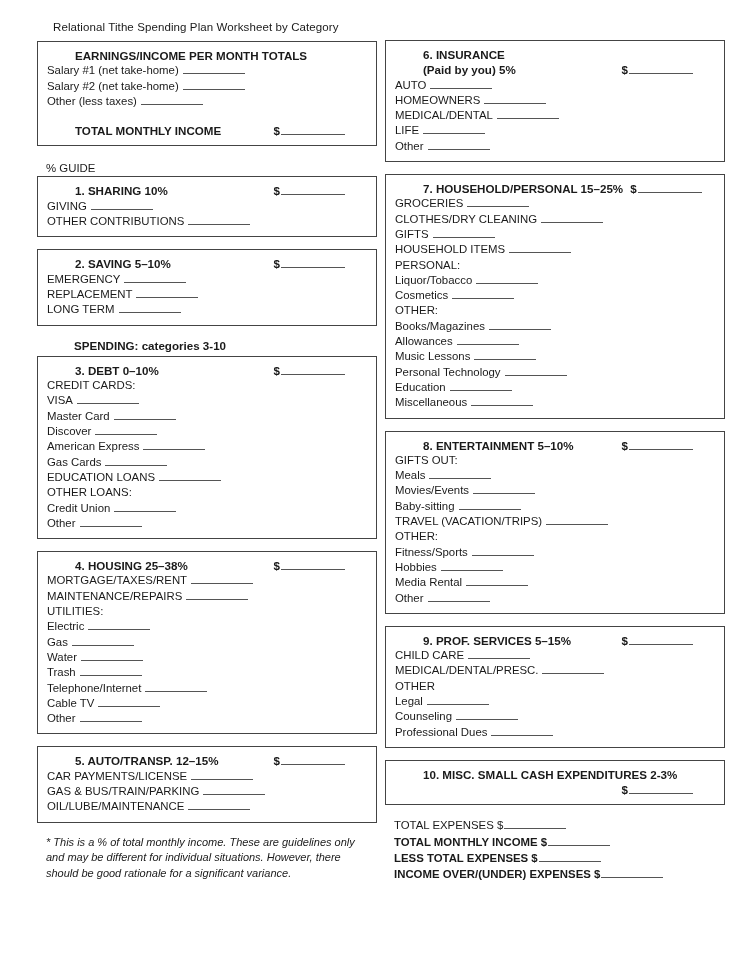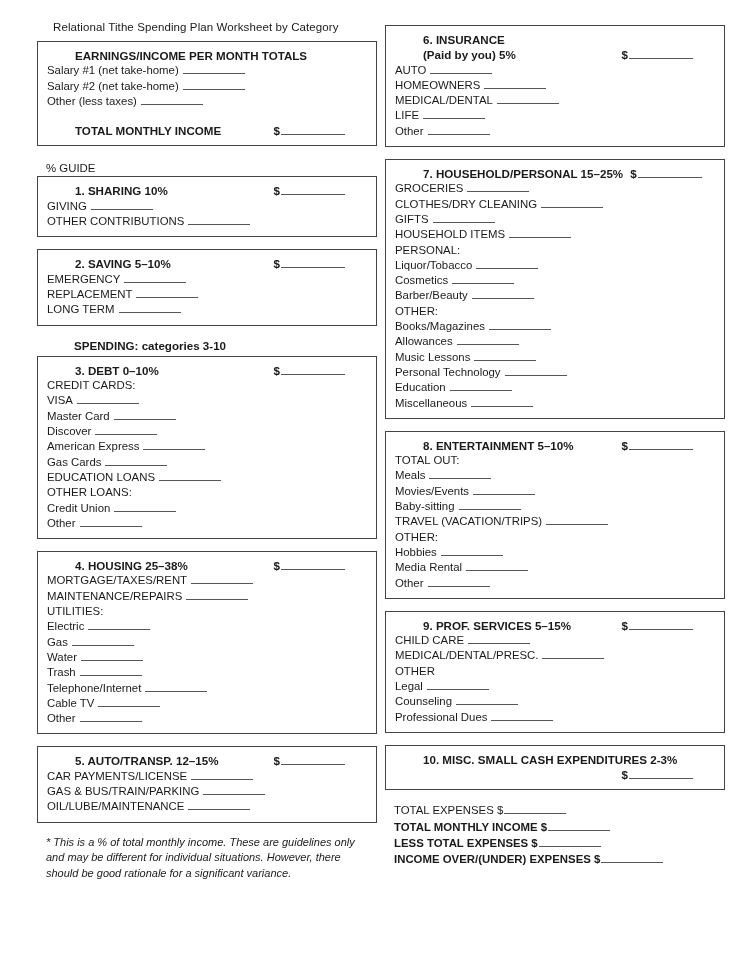--- a/index.html
+++ b/index.html
@@ -29,21 +29,21 @@
     font-size: 11.5px;
     letter-spacing: 0.1px;
     white-space: nowrap;
     margin-left: 13px;
   }
   .col {
     position: absolute;
     width: 340px;
   }
   .col-left  { left: 37px; top: 41px; }
-  .col-right { left: 385px; top: 25px; }
+  .col-right { left: 385px; top: 40px; }
 
   .box {
     border: 1.2px solid #444;
     box-sizing: border-box;
     padding: 6px 9px 7px 9px;
     background: #fff;
     margin-bottom: 12px;
   }
   .bare {
     padding: 0 9px;
@@ -222,40 +222,40 @@
         </div>
         <div class="box">
           <div class="sec-head inline-amt"><span>7. HOUSEHOLD/PERSONAL 15–25%</span><span class="amt amt-inline"><span class="dollar">$</span><span class="blank"></span></span></div>
           <div class="line"><span>GROCERIES</span><span class="blank"></span></div>
           <div class="line"><span>CLOTHES/DRY CLEANING</span><span class="blank"></span></div>
           <div class="line"><span>GIFTS</span><span class="blank"></span></div>
           <div class="line"><span>HOUSEHOLD ITEMS</span><span class="blank"></span></div>
           <div class="line"><span>PERSONAL:</span></div>
           <div class="line"><span>Liquor/Tobacco</span><span class="blank"></span></div>
           <div class="line"><span>Cosmetics</span><span class="blank"></span></div>
-          <div class="line"><span>Barber/Beauty</span><span class="blank"></span></div>
           <div class="line"><span>OTHER:</span></div>
           <div class="line"><span>Books/Magazines</span><span class="blank"></span></div>
           <div class="line"><span>Allowances</span><span class="blank"></span></div>
           <div class="line"><span>Music Lessons</span><span class="blank"></span></div>
           <div class="line"><span>Personal Technology</span><span class="blank"></span></div>
           <div class="line"><span>Education</span><span class="blank"></span></div>
           <div class="line"><span>Miscellaneous</span><span class="blank"></span></div>
         </div>
         <div class="box">
           <div class="sec-head">
             <span>8. ENTERTAINMENT 5–10%</span>
             <span class="amt amt-col"><span class="dollar">$</span><span class="blank"></span></span>
           </div>
-          <div class="line"><span>TOTAL OUT:</span></div>
+          <div class="line"><span>GIFTS OUT:</span></div>
           <div class="line"><span>Meals</span><span class="blank"></span></div>
           <div class="line"><span>Movies/Events</span><span class="blank"></span></div>
           <div class="line"><span>Baby-sitting</span><span class="blank"></span></div>
           <div class="line"><span>TRAVEL (VACATION/TRIPS)</span><span class="blank"></span></div>
           <div class="line"><span>OTHER:</span></div>
+          <div class="line"><span>Fitness/Sports</span><span class="blank"></span></div>
           <div class="line"><span>Hobbies</span><span class="blank"></span></div>
           <div class="line"><span>Media Rental</span><span class="blank"></span></div>
           <div class="line"><span>Other</span><span class="blank"></span></div>
         </div>
         <div class="box">
           <div class="sec-head">
             <span>9. PROF. SERVICES 5–15%</span>
             <span class="amt amt-col"><span class="dollar">$</span><span class="blank"></span></span>
           </div>
           <div class="line"><span>CHILD CARE</span><span class="blank"></span></div>

